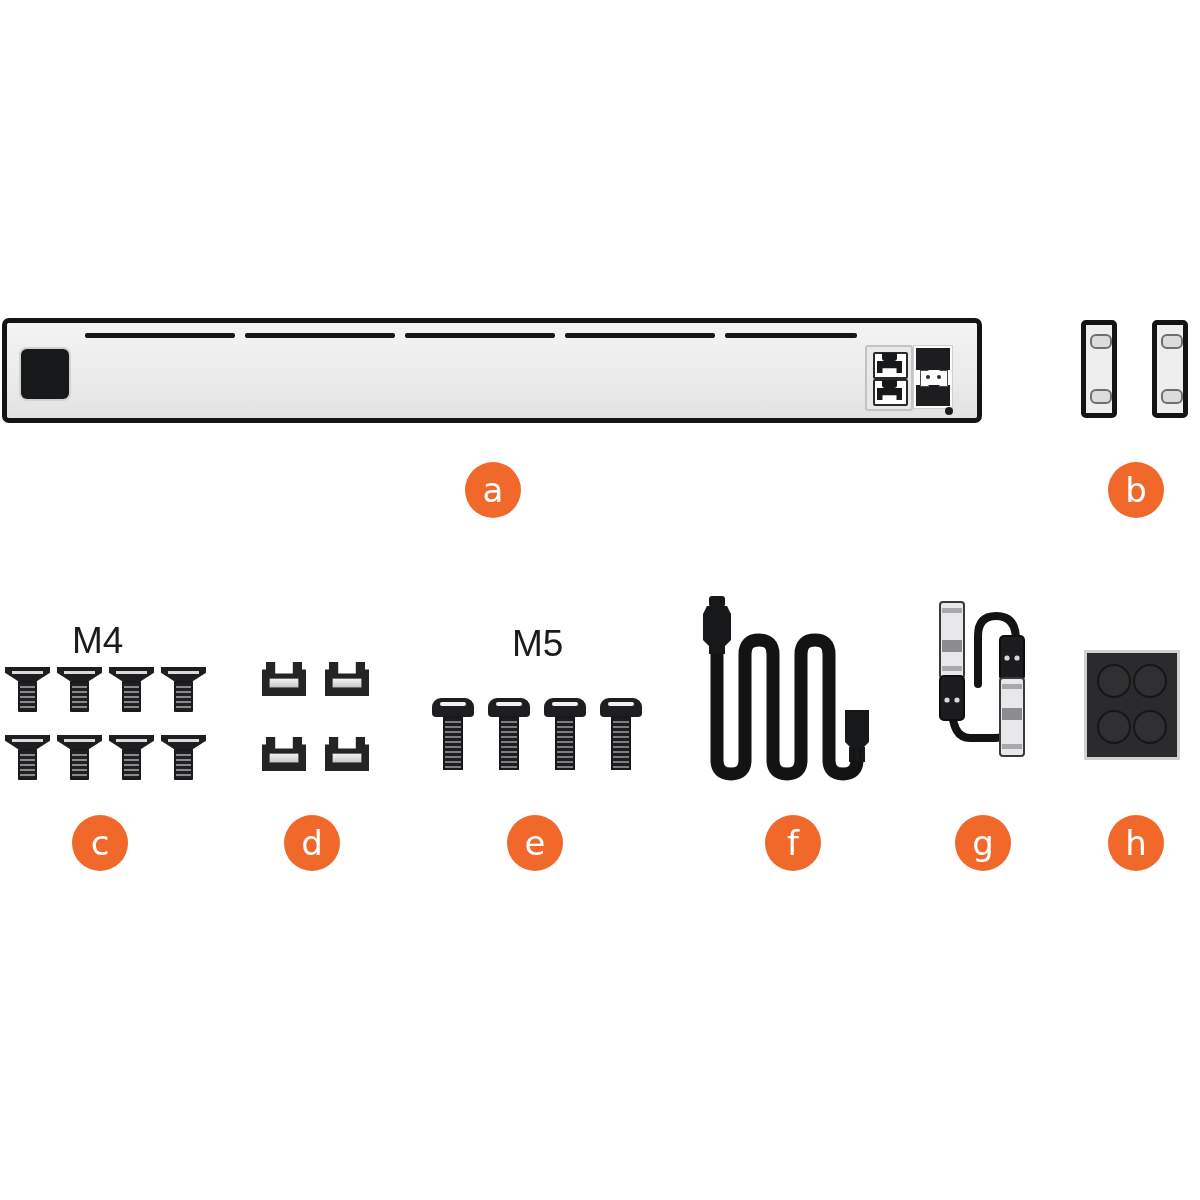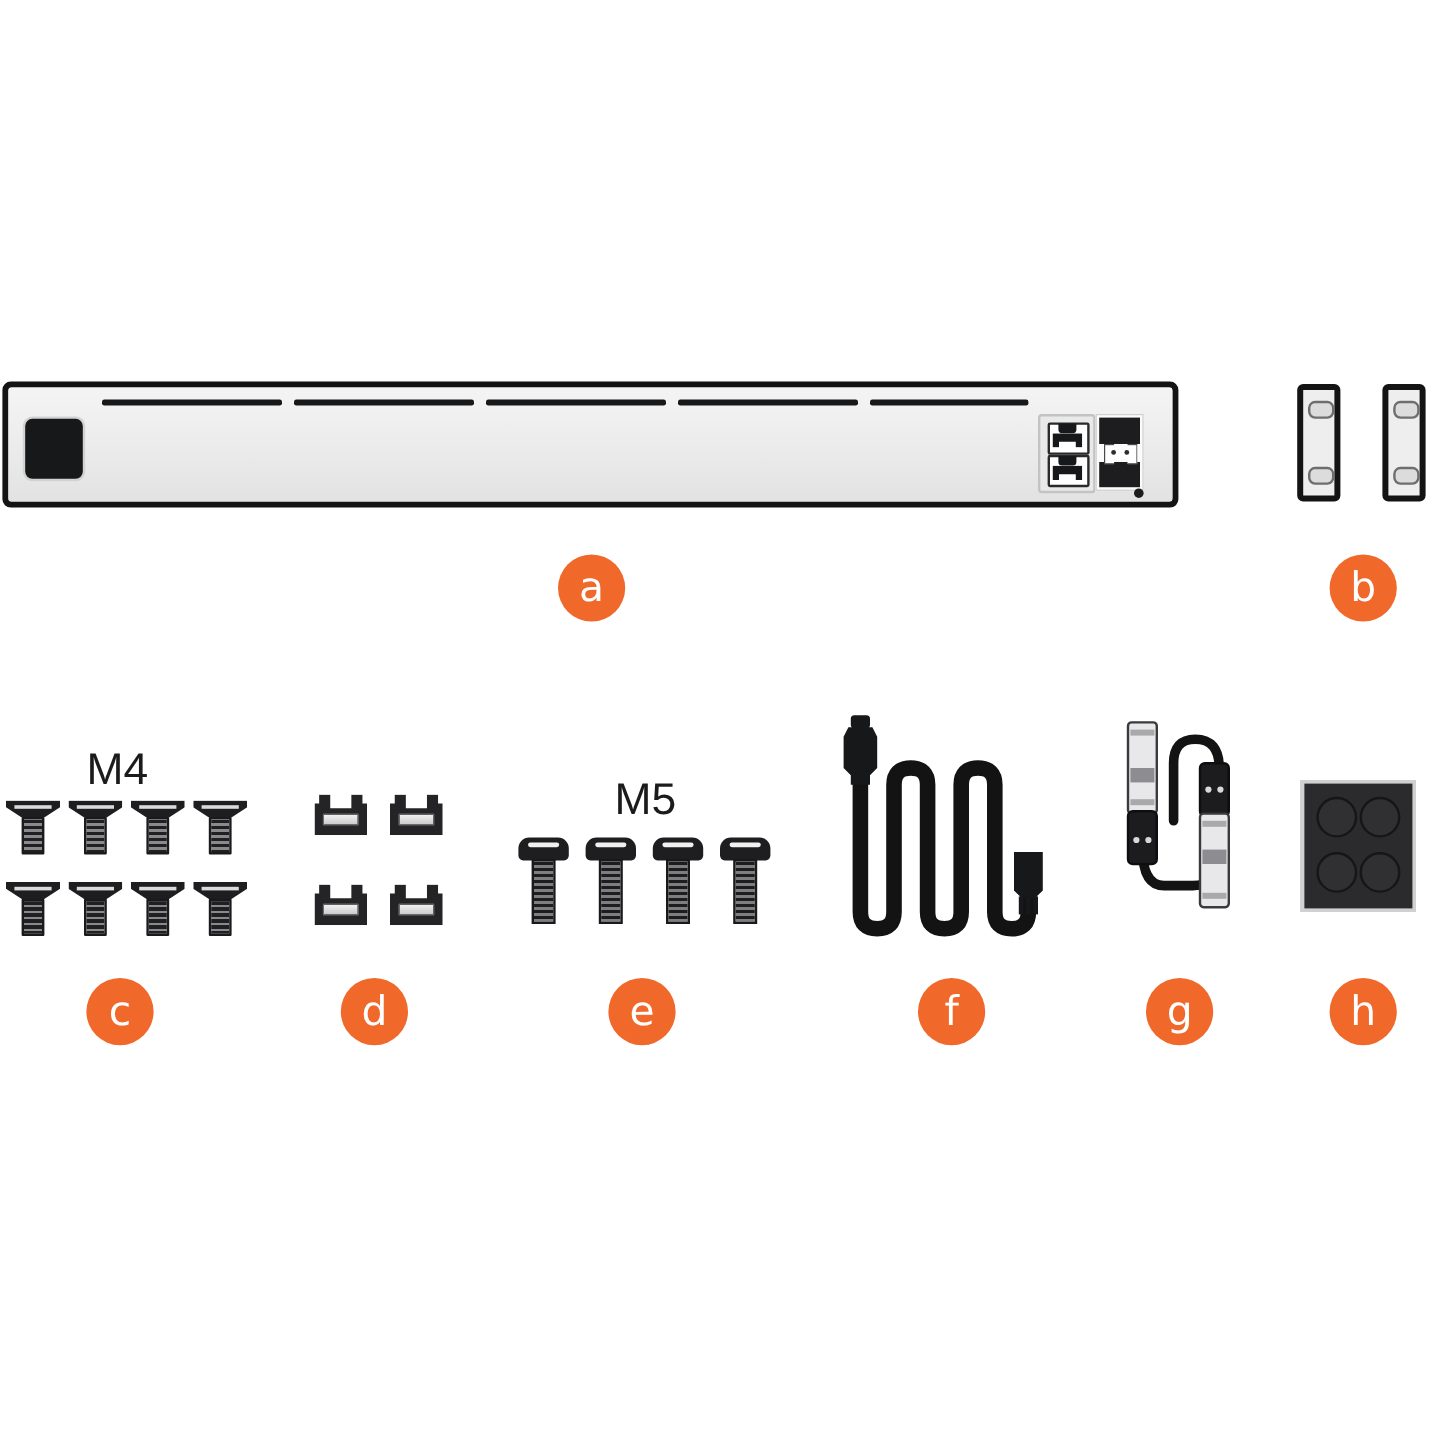--- a/index.html
+++ b/index.html
@@ -276,21 +276,21 @@
       <div class="frame"></div>
       <div class="bar"></div>
     </div>
   <div class="cagenut" style="left:325px;top:737px;">
       <div class="frame"></div>
       <div class="bar"></div>
     </div>
 
   <div class="badge" style="left:284px;top:815px;">d</div>
 
-  <div class="ptxt" style="left:512px;top:645px;">M5</div>
+  <div class="ptxt" style="left:512px;top:623px;">M5</div>
 
   <div class="m5" style="left:432px;top:698px;">
       <div class="head"></div>
       <div class="hl"></div>
       <div class="shaft"></div>
     </div>
   <div class="m5" style="left:488px;top:698px;">
       <div class="head"></div>
       <div class="hl"></div>
       <div class="shaft"></div>

